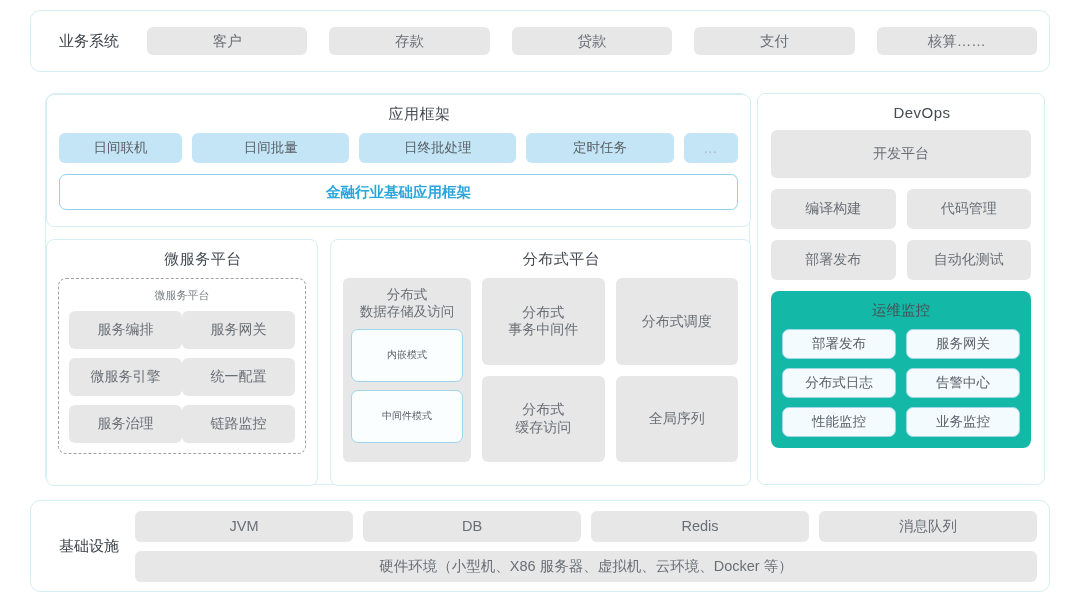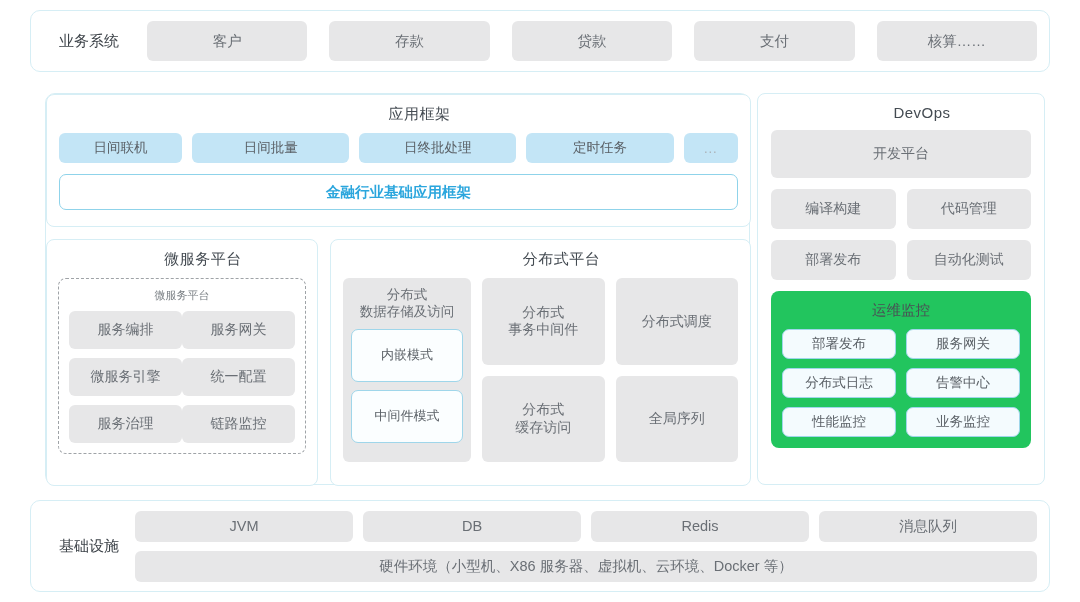--- a/index.html
+++ b/index.html
@@ -47,36 +47,36 @@
     color: #5a6066;
     font-size: 13.5px;
     display: flex; align-items: center; justify-content: center;
     text-align: center;
   }
   .tile-white {
     background: #fbfeff;
     border: 1px solid #9fd6ea;
     border-radius: 7px;
     color: #5a6066;
-    font-size: 13px;
+    font-size: 10px;
     display: flex; align-items: center; justify-content: center;
     text-align: center;
   }
 
   
   .row-business {
     position: absolute; left: 30px; top: 10px; width: 1020px; height: 62px;
     display: flex; align-items: center; padding: 0 12px;
   }
   .row-business .side-label {
     width: 92px; flex: 0 0 92px;
     text-align: center; font-size: 15px; color: #3d4349;
   }
   .row-business .cells { display: flex; flex: 1; gap: 10px; }
-  .row-business .cells .tile { flex: 1; height: 40px; font-size: 14.5px; margin-left: 12px; }
+  .row-business .cells .tile { flex: 1; height: 28px; font-size: 14.5px; margin-left: 12px; }
 
   
   .mid-left {
     position: absolute; left: 45px; top: 93px; width: 705px; height: 392px;
   }
   .mid-right {
     position: absolute; left: 757px; top: 93px; width: 288px; height: 392px;
   }
 
   
@@ -126,21 +126,21 @@
   .dist-col { flex: 1; display: flex; flex-direction: column; gap: 11px; }
   .dist-col .tile { flex: 1; }
 
   
   .devops-panel { position: absolute; left: 0; top: 0; width: 288px; height: 392px; }
   .dv-body { padding: 0 13px 13px 13px; }
   .dv-full { height: 48px; margin-bottom: 11px; }
   .dv-grid { display: grid; grid-template-columns: 1fr 1fr; gap: 11px; margin-bottom: 11px; }
   .dv-grid .tile { height: 40px; }
   .ops-block {
-    background: #22c55e; border-radius: 8px; padding: 7px 11px 11px 11px;
+    background: #14b8a6; border-radius: 8px; padding: 7px 11px 11px 11px;
   }
   .ops-title { text-align: center; font-size: 14.5px; color: #4a5055; padding: 3px 0 9px 0; }
   .ops-grid { display: grid; grid-template-columns: 1fr 1fr; gap: 9px 10px; }
   .ops-grid .tile-white { height: 30px; font-size: 13.5px; background: #f4fbfe; }
 
   
   .row-infra {
     position: absolute; left: 30px; top: 500px; width: 1020px; height: 92px;
     display: flex; align-items: center; padding: 0 12px;
   }

